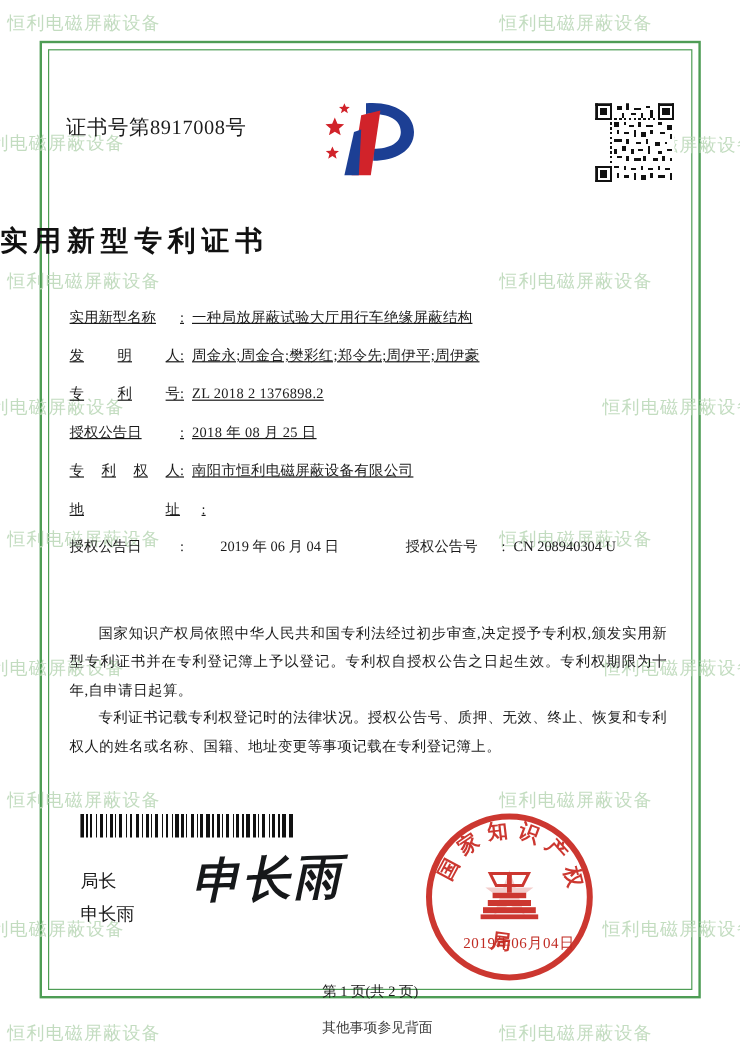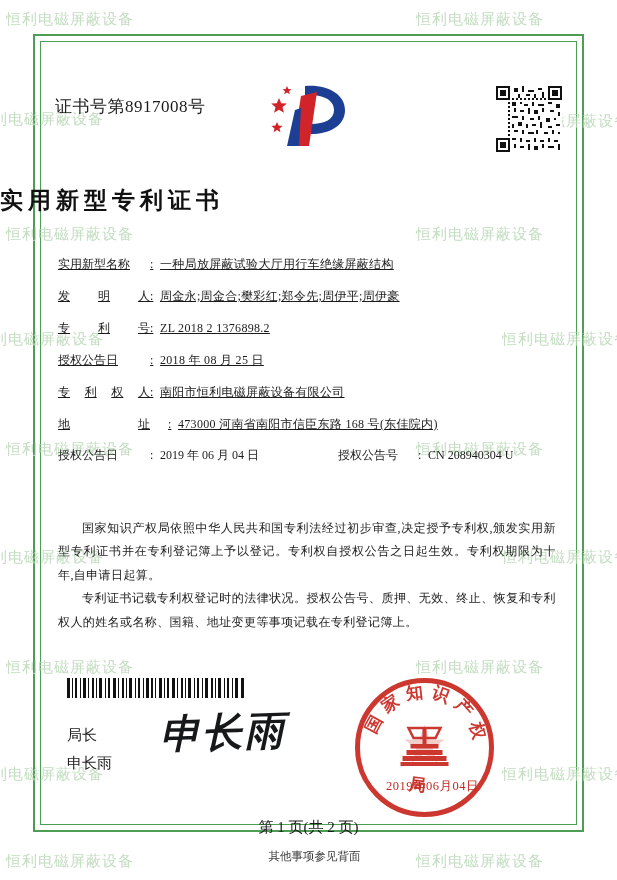--- a/index.html
+++ b/index.html
@@ -138,21 +138,21 @@
     font-size: 12px;
   }
   .row-double .half {
     display: flex;
     align-items: baseline;
   }
   .row-double .half.first { flex: 0 0 248px; }
   .row-double .lbl { flex: 0 0 92px; white-space: nowrap; }
   .row-double .lbl2 { flex: 0 0 80px; white-space: nowrap; margin-left: 32px; }
   .row-double .colon { flex: 0 0 10px; }
-  .row-double .val { flex: 1 1 auto; }
+  .row-double .val { flex: 1 1 auto; text-align: center; }
 
   
   .para {
     position: absolute;
     left: 58px;
     top: 517px;
     width: 498px;
     font-size: 12px;
     line-height: 1.95;
     text-indent: 24px;
@@ -215,21 +215,21 @@
     z-index: 8;
   }
 
   
   .page-no {
     position: absolute;
     left: 0;
     right: 0;
     top: 818px;
     text-align: center;
-    font-size: 15px;
+    font-size: 12px;
     z-index: 6;
   }
   .footnote {
     position: absolute;
     left: 0;
     right: 0;
     top: 849px;
     text-align: center;
     font-size: 11.5px;
     color: #3a3a3a;
@@ -430,21 +430,20 @@
     <span class="colon">:</span>
     <span class="val">南阳市恒利电磁屏蔽设备有限公司</span>
   </div>
 
   <div class="row">
     <span class="lbl spread" style="padding-right:18px;">
       <span>地</span>
       <span>址</span>
     </span>
     <span class="colon">:</span>
-    <span class="val">473000 河南省南阳市信臣东路 168 号(东佳院内)</span>
   </div>
 
   <div class="row-double">
     <span class="half first">
       <span class="lbl">授权公告日</span>
       <span class="colon">:</span>
       <span class="val">2019 年 06 月 04 日</span>
     </span>
     <span class="half">
       <span class="lbl2">授权公告号</span>

